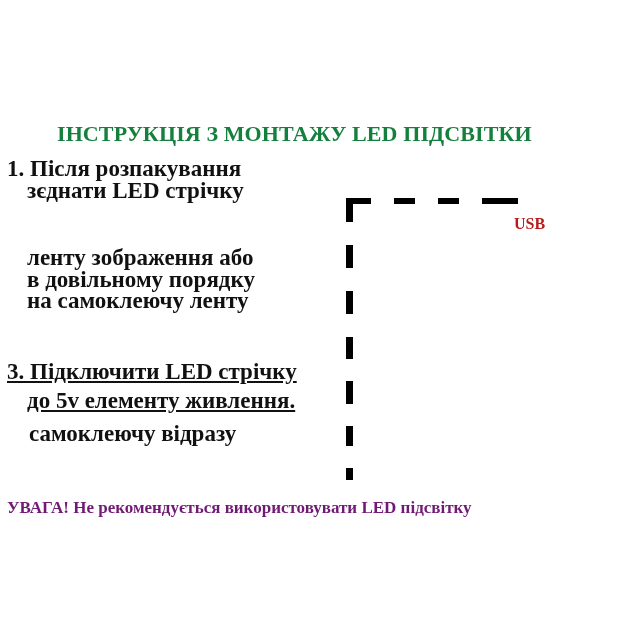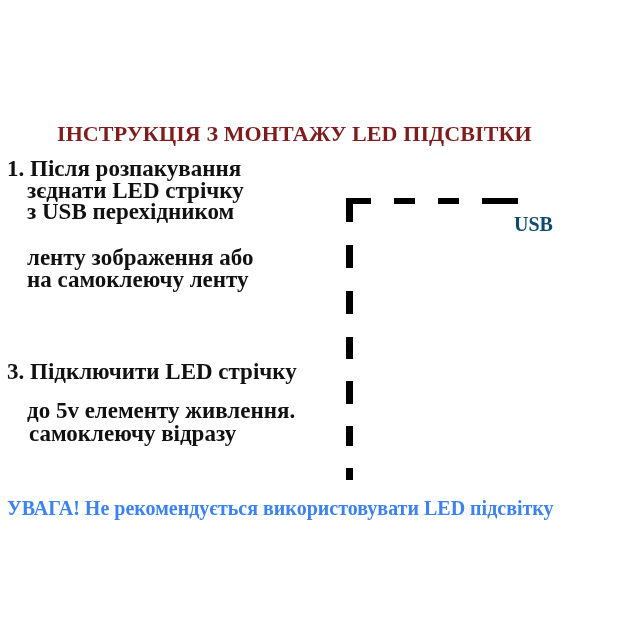--- a/index.html
+++ b/index.html
@@ -15,87 +15,87 @@
       font-family: "Liberation Serif", "DejaVu Serif", serif;
       font-weight: bold;
       color: #111111;
     }
     .title {
       position: absolute;
       left: 57px;
       top: 121px;
       font-size: 22px;
       line-height: 26px;
-      color: #7f1d1d;
+      color: #15803d;
       white-space: nowrap;
       letter-spacing: 0.1px;
     }
     .step {
       position: absolute;
       font-size: 23px;
       line-height: 21.5px;
       white-space: nowrap;
     }
     .step .line { display: block; }
     .step .indent { padding-left: 20px; }
     .step-1 { left: 7px; top: 158px; }
     .step-2 { left: 7px; top: 247px; }
-    .step-3 { left: 7px; top: 361px; }
+    .step-3 { left: 7px; top: 361px; text-decoration: underline; }
     .step-4 { left: 6px; top: 423px; }
     .step-3 .indent { padding-left: 20px; }
     .step-4 .indent { padding-left: 23px; }
 
     .diagram {
       position: absolute;
       left: 0; top: 0;
       width: 640px; height: 640px;
       pointer-events: none;
     }
     .dash {
       position: absolute;
       background: #000000;
     }
     .usb-label {
       position: absolute;
       left: 514px;
       top: 213px;
-      font-size: 20px;
+      font-size: 16px;
       line-height: 22px;
-      color: #0c4a6e;
+      color: #b91c1c;
     }
     .warning {
       position: absolute;
       left: 7px;
       top: 498px;
-      font-size: 20px;
+      font-size: 17px;
       line-height: 20.5px;
-      color: #3b82f6;
+      color: #701a75;
       white-space: nowrap;
     }
     .warning .line { display: block; }
   </style>
 </head>
 <body>
 
 <div class="title">ІНСТРУКЦІЯ З МОНТАЖУ LED ПІДСВІТКИ</div>
 
 <div class="step step-1">
   <span class="line">1. Після розпакування</span>
   <span class="line indent">зєднати LED стрічку</span>
-  <span class="line indent">з USB перехідником</span>
 </div>
 
 <div class="step step-2">
   <span class="line indent">ленту зображення або</span>
+  <span class="line indent">в довільному порядку</span>
   <span class="line indent">на самоклеючу ленту</span>
 </div>
 
 <div class="step step-3">
   <span class="line">3. Підключити LED стрічку</span>
-  <span class="line indent" style="margin-top:17px">до 5v елементу живлення.</span>
+  <span class="line indent" style="margin-top:7px">до 5v елементу живлення.</span>
 </div>
 
 <div class="step step-4">
   <span class="line indent">самоклеючу відразу</span>
 </div>
 
 <div class="diagram">
 
   <div class="dash" style="left:346px; top:198px; width:25px; height:6px;"></div>
   <div class="dash" style="left:346px; top:198px; width:7px; height:24px;"></div>

